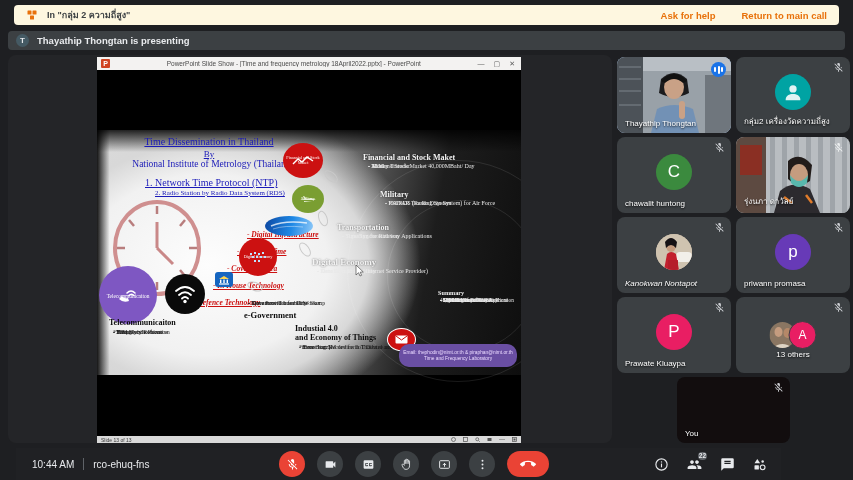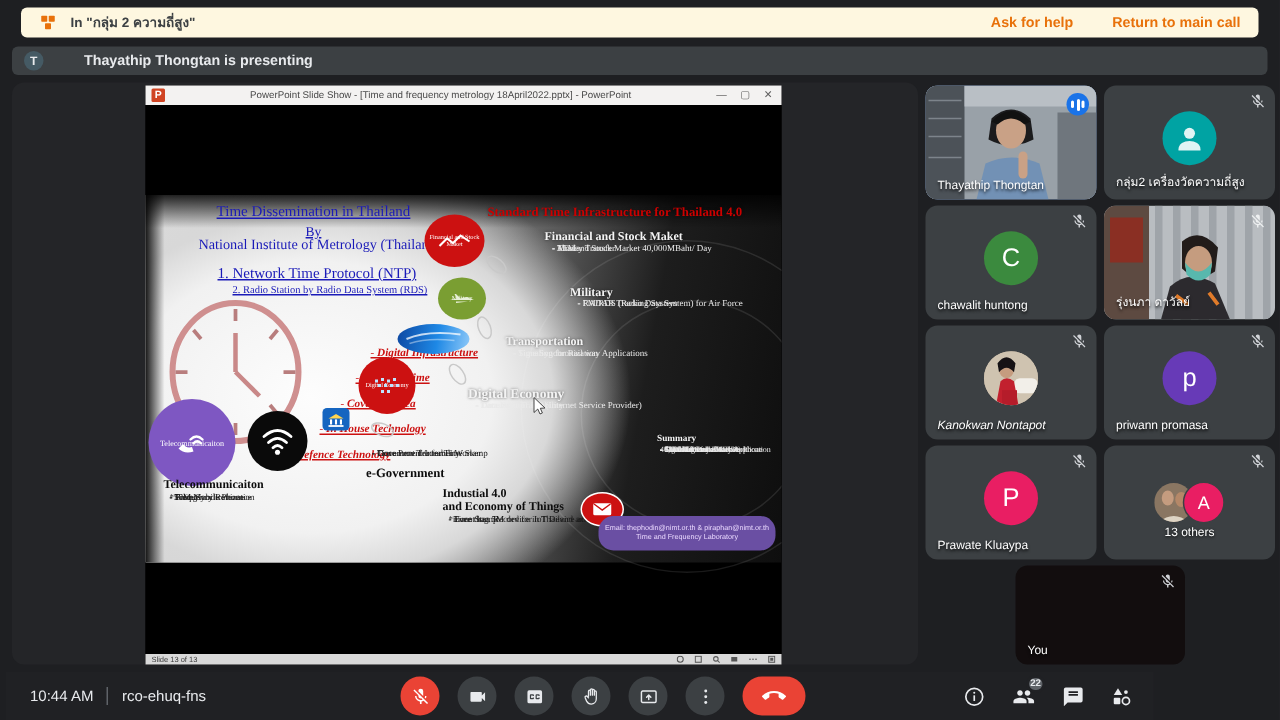--- a/index.html
+++ b/index.html
@@ -21,21 +21,21 @@
 
   
   .presenting{
     left:8px;top:31px;width:837px;height:19px;background:#3c4043;border-radius:4px;
     display:flex;align-items:center;padding:0 8px;box-sizing:border-box;
   }
   .presenting .pavatar{
     width:13px;height:13px;border-radius:50%;background:#455a64;color:#e8eaed;
     font-size:8px;font-weight:bold;display:flex;align-items:center;justify-content:center;
   }
-  .presenting .ptext{font-size:9.5px;font-weight:bold;color:#e8eaed;margin-left:27px;}
+  .presenting .ptext{font-size:9.5px;font-weight:bold;color:#e8eaed;margin-left:8px;}
 
   
   .pres-panel{left:8px;top:55px;width:604px;height:388px;background:#242528;border-radius:8px;}
   .ppt-window{left:89px;top:2px;width:424px;height:386px;background:#000;}
   .ppt-titlebar{
     left:0;top:0;width:424px;height:13px;background:#f3f2f1;display:flex;align-items:center;
     box-sizing:border-box;padding:0 4px;
   }
   .ppt-logo{width:9px;height:9px;background:#d04423;border-radius:1px;color:#fff;font-size:7px;
     font-weight:bold;display:flex;align-items:center;justify-content:center;flex:none;}
@@ -89,21 +89,21 @@
     color:#fff;font-size:17px;font-weight:500;
   }
   .tile.speaking{box-shadow:inset 0 0 0 2px #8ab4f8;border-radius:8px;}
   .audioind{
     position:absolute;top:5px;right:5px;width:15px;height:15px;border-radius:50%;
     background:#1a73e8;display:flex;align-items:center;justify-content:center;gap:1.5px;z-index:3;
   }
   .audioind i{display:block;width:2px;background:#fff;border-radius:1px;}
 
   
-  .bottombar{left:4px;top:448px;width:734px;height:32px;background:#202124;display:flex;align-items:center;padding-left:31px;}
+  .bottombar{left:16px;top:448px;width:734px;height:32px;background:#202124;display:flex;align-items:center;padding-left:31px;}
   .bb-left{position:absolute;left:16px;display:flex;align-items:center;height:32px;}
   .bb-left .t{color:#e8eaed;font-size:10px;}
   .bb-left .div{width:1px;height:12px;background:#5f6368;margin:0 9px;}
   .controls{margin:0 auto;display:flex;align-items:center;gap:12px;}
   .ctl{width:26px;height:26px;border-radius:50%;background:#3c4043;display:flex;align-items:center;
     justify-content:center;cursor:pointer;flex:none;}
   .ctl.red{background:#ea4335;}
   .ctl.end{width:42px;border-radius:13px;}
   .bb-right{position:absolute;right:14px;display:flex;align-items:center;gap:17px;height:32px;}
   .bb-right .ric{position:relative;cursor:pointer;display:flex;}
@@ -269,21 +269,20 @@
         </div>
 
         <div class="dark-head" style="left:198px;top:194px;">Industial 4.0</div>
         <div class="dark-head" style="left:198px;top:203px;">and Economy of Things</div>
         <div class="dark-items" style="left:202px;top:214px;">
           <div>- Time Stamp</div>
           <div>- Event log. Record for IoT Device access server</div>
           <div>*more than 5M device in Thailand and Growth rate 5%/Year</div>
         </div>
 
-        <div style="left:228px;top:6px;font-family:'Liberation Serif',serif;font-weight:bold;font-size:8.5px;color:#cc0000;white-space:nowrap;text-shadow:0 0 2px rgba(0,0,0,.5);">Standard Time Infrastructure for Thailand 4.0</div>
 
         <div class="lite-head" style="left:266px;top:23px;">Financial and Stock Maket</div>
         <div class="lite-items" style="left:271px;top:33px;">
           <div>- Thailand Stock Market 40,000MBaht/ Day</div>
           <div>- Money Transfer</div>
           <div>- ATM</div>
         </div>
 
         <div class="lite-head" style="left:283px;top:60px;">Military</div>
         <div class="lite-items" style="left:288px;top:70px;">

